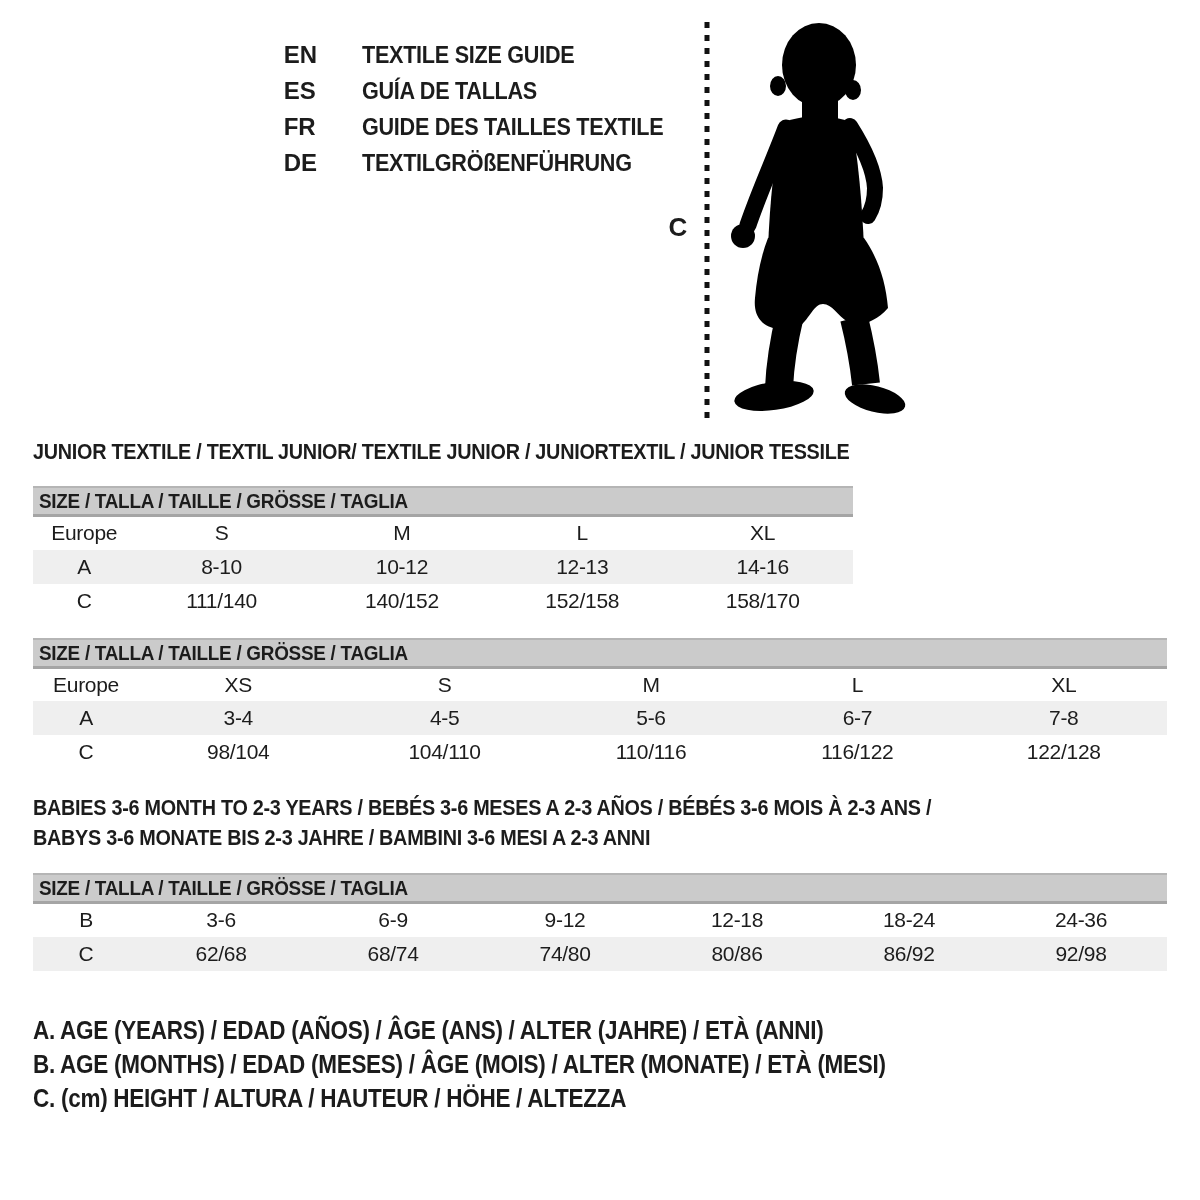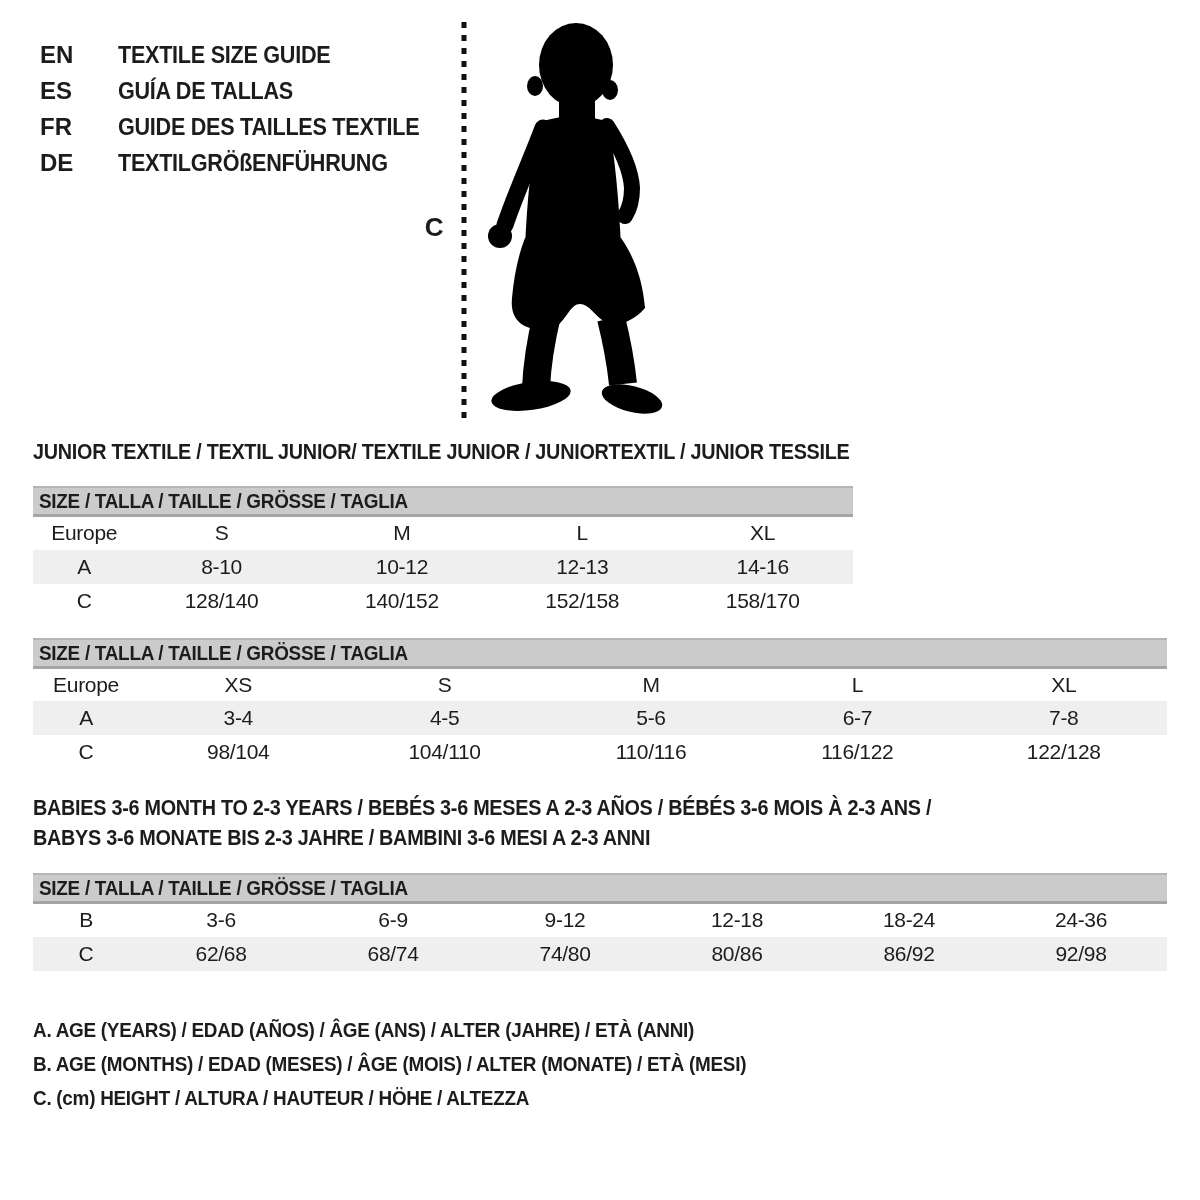--- a/index.html
+++ b/index.html
@@ -8,21 +8,21 @@
     font-family:"Liberation Sans", sans-serif;
     color:#1c1c1c;
     -webkit-font-smoothing:antialiased;
   }
   .page{box-sizing:border-box;width:1200px;height:1200px;padding:33px 33px 0 33px;overflow:hidden;}
 
   
   .cond{display:inline-block;transform:scaleX(0.9);transform-origin:0 50%;white-space:nowrap;letter-spacing:-0.3px;}
 
   
-  .top{display:flex;justify-content:flex-start;height:389px;}
+  .top{display:flex;justify-content:center;height:389px;}
   .langs{list-style:none;margin:4px 0 0 7px;padding:0;font-size:24px;font-weight:bold;}
   .langs li{display:flex;align-items:baseline;height:36px;line-height:36px;}
   .langs .code{width:78px;flex:0 0 78px;}
 
   .figure{position:relative;width:215px;height:400px;margin:-13px 12px 0 0;flex:0 0 215px;}
   .c-label{position:absolute;left:-28px;top:192px;font-size:26px;font-weight:bold;}
   .dash-line{position:absolute;left:8px;top:0;}
   .toddler{position:absolute;left:30px;top:0;}
 
   
@@ -43,21 +43,21 @@
     font-weight:bold;
     padding:0 3px 0 6px;
   }
   table.size-table tbody tr{height:34px;}
   table.size-table tbody tr:nth-child(2){background:#efefef;}
   table.size-table tbody th{text-align:center;font-weight:normal;padding-left:5px;letter-spacing:-0.3px;}
   table.size-table tbody td{text-align:center;font-weight:normal;letter-spacing:-0.3px;}
 
   
   .notes{margin-top:42px;}
-  .notes p{margin:0;line-height:34px;font-size:21px;font-weight:bold;}
+  .notes p{margin:0;line-height:34px;font-size:25px;font-weight:bold;}
 </style>
 </head>
 <body>
 
 <div class="page">
 
   <div class="top">
     <ul class="langs">
       <li>
         <span class="code">EN</span>
@@ -138,21 +138,21 @@
         </tr>
         <tr>
           <th>A</th>
           <td>8-10</td>
           <td>10-12</td>
           <td>12-13</td>
           <td>14-16</td>
         </tr>
         <tr>
           <th>C</th>
-          <td>128/140</td>
+          <td>111/140</td>
           <td>140/152</td>
           <td>152/158</td>
           <td>158/170</td>
         </tr>
       </tbody>
     </table>
   </section>
 
   <section class="sec-children">
     <table class="size-table">

